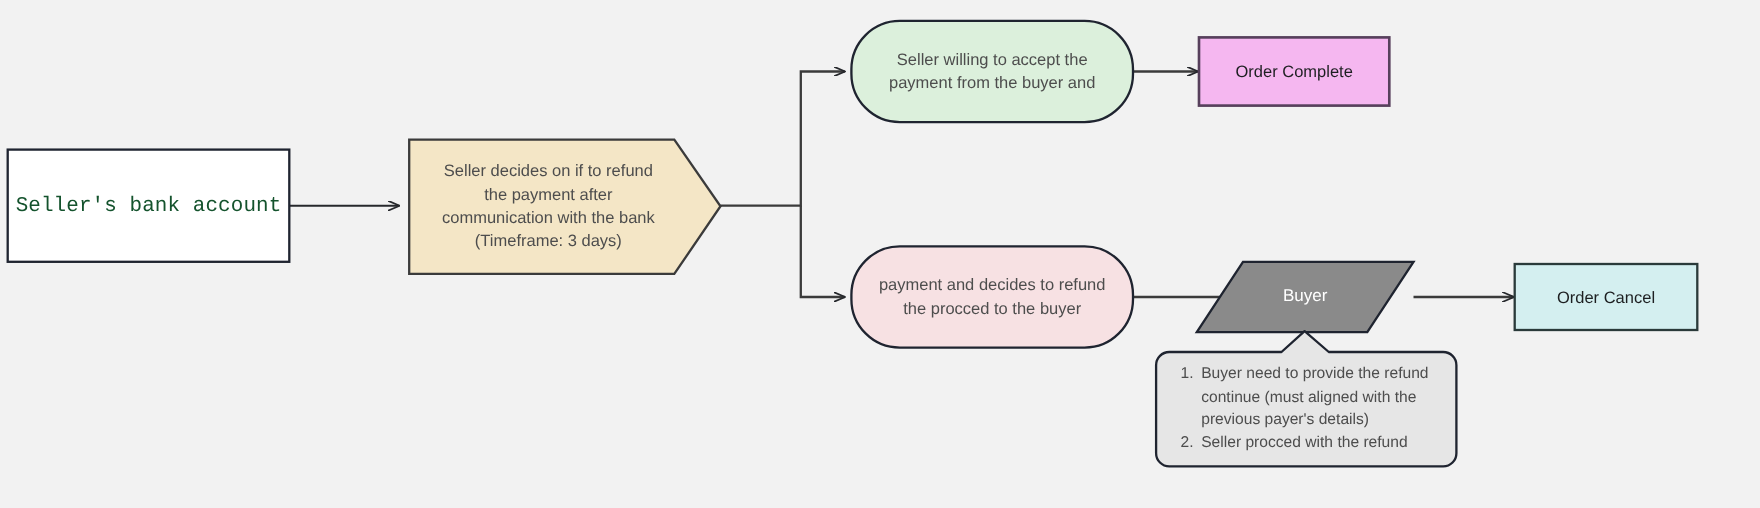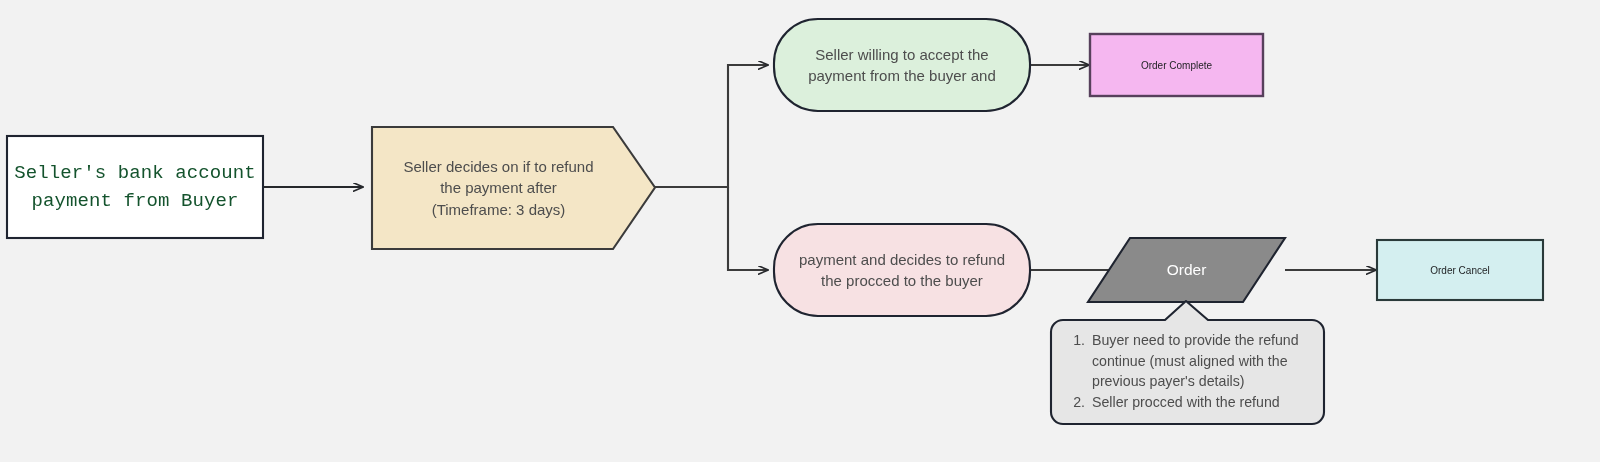--- a/index.html
+++ b/index.html
@@ -41,21 +41,21 @@
     line-height: 1.48;
     letter-spacing: 0.1px;
     font-family: Liberation Mono, monospace;
   }
   .lbl-process {
     font-size: 15px;
     color: #4d4d4d;
     line-height: 1.42;
   }
   .lbl-term {
-    font-size: 10px;
+    font-size: 15px;
     color: #1d1f21;
   }
   .lbl-refund {
     font-size: 15.5px;
     color: #ffffff;
   }
   .note-text {
     position: absolute;
     font-size: 14.2px;
     color: #4d4d4d;
@@ -151,49 +151,49 @@
                L1063,424
                A12,12 0 0 1 1051,412
                L1051,332
                A12,12 0 0 1 1063,320 Z" fill="#e6e6e6" stroke="#1f2430" stroke-width="2.1" stroke-linejoin="round"></path>
     </g>
   </svg>
 
   <div class="node-label lbl-start" style="left:13px; top:140px; width:244px; height:94px;">
     <div>
       <div>Seller's bank account</div>
-      <div>payment from Buyer</div>
     </div>
   </div>
 
   <div class="node-label lbl-process" style="left:376px; top:131px; width:245px; height:114px;text-align:center;">
     <div>
       <div>Seller decides on if to refund</div>
       <div>the payment after</div>
+      <div>communication with the bank</div>
       <div>(Timeframe: 3 days)</div>
     </div>
   </div>
 
   <div class="node-label lbl-process" style="left:782px; top:23px; width:240px; height:84px;">
     <div>
       <div>Seller willing to accept the</div>
       <div>payment from the buyer and</div>
     </div>
   </div>
 
   <div class="node-label lbl-term" style="left:1090px; top:34px; width:173px; height:62px;">Order Complete</div>
 
   <div class="node-label lbl-process" style="left:780px; top:228px; width:244px; height:84px;">
     <div>
       <div>payment and decides to refund</div>
       <div>the procced to the buyer</div>
     </div>
   </div>
 
-  <div class="node-label lbl-refund" style="left:1088px; top:238px; width:197px; height:64px;">Order</div>
+  <div class="node-label lbl-refund" style="left:1088px; top:238px; width:197px; height:64px;">Buyer</div>
 
   <div class="node-label lbl-term" style="left:1377px; top:240px; width:166px; height:60px;">Order Cancel</div>
 
   <div class="note-text" style="left:1068px; top:330px; width:250px;">
     <div class="note-item">
       <span class="note-num">1.</span>
       <span class="note-body">Buyer need to provide the refund continue (must aligned with the previous payer's details)</span>
     </div>
     <div class="note-item">
       <span class="note-num">2.</span>

